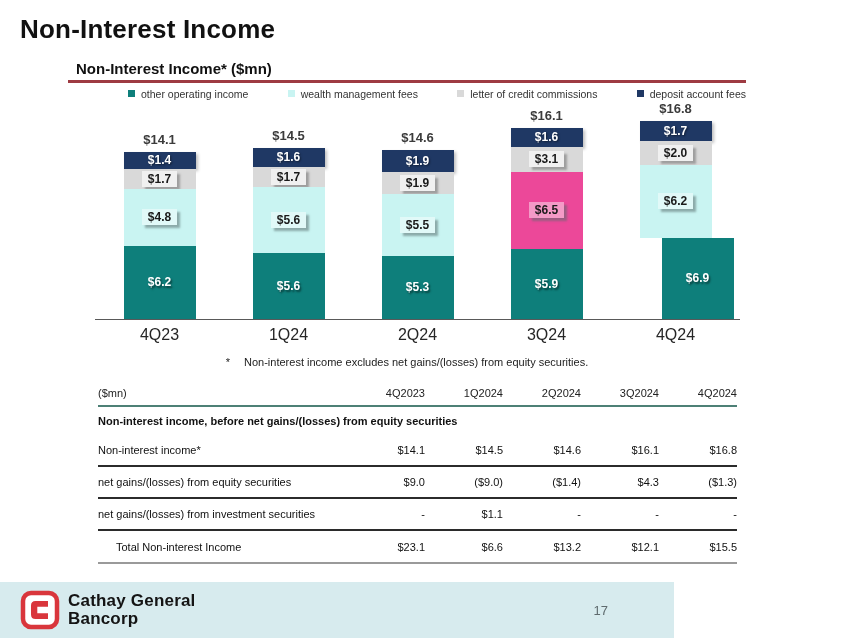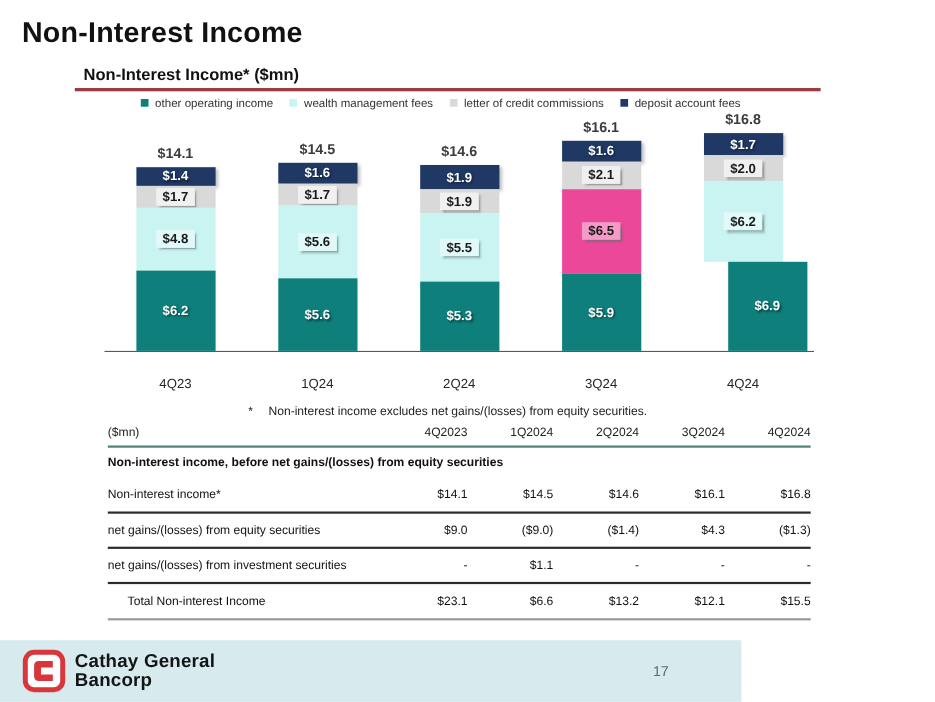--- a/index.html
+++ b/index.html
@@ -6,38 +6,38 @@
   html,body { width:850px; height:638px; }
   body { font-family:"Liberation Sans", sans-serif; background:#ffffff; position:relative; overflow:hidden; }
   .slide { position:absolute; inset:0; background:#ffffff; }
 
   .main-title { position:absolute; left:20px; top:14px; font-size:26px; font-weight:bold; color:#111111; letter-spacing:0.2px; }
 
   .chart-block { position:absolute; left:68px; top:60px; width:678px; }
   .chart-title { font-size:15px; font-weight:bold; color:#111111; padding-left:8px; }
   .red-rule { margin-top:3px; height:2.5px; background:#9e3b42; width:100%; }
 
-  .legend { display:flex; justify-content:flex-start; gap:15px; margin-top:5px; margin-left:60px; }
+  .legend { display:flex; justify-content:space-between; gap:15px; margin-top:5px; margin-left:60px; }
   .legend-item { display:flex; align-items:center; gap:6px; font-size:10.5px; color:#333333; }
   .legend-swatch { width:7px; height:7px; display:inline-block; }
 
   .plot-wrap { margin-left:27px; width:645px; margin-top:2px; }
   .plot { display:flex; height:218px; border-bottom:1.5px solid #595959; align-items:flex-end; }
   .bar-slot { width:129px; display:flex; flex-direction:column; align-items:center; justify-content:flex-end; }
   .bar-total { font-size:13px; font-weight:bold; color:#3c3c3c; margin-bottom:5px; }
   .bar-seg { width:72px; position:relative; display:flex; align-items:center; justify-content:center; }
   .seg-label { font-size:12px; font-weight:bold; line-height:1; white-space:nowrap; }
   .seg-label-0 { color:#ffffff; text-shadow:1.5px 1.5px 2px rgba(0,0,0,0.5); }
   .seg-label-1 { color:#1a1a1a; background:rgba(255,255,255,0.45); padding:2px 6px; box-shadow:2.5px 2.5px 2px rgba(90,110,110,0.55); }
   .seg-label-2 { color:#1a1a1a; background:rgba(255,255,255,0.6); padding:2px 6px; box-shadow:2.5px 2.5px 2px rgba(100,100,100,0.5); }
   .seg-label-3 { color:#ffffff; text-shadow:1px 1px 2px rgba(0,0,0,0.5); }
   .seg-top { box-shadow:2px 2px 3px rgba(0,0,0,0.25); }
 
   .x-axis { display:flex; }
-  .cat-label { width:129px; text-align:center; font-size:12px; color:#262626; padding-top:6px;margin-top:16px; }
+  .cat-label { width:129px; text-align:center; font-size:16px; color:#262626; padding-top:6px; }
 
   .footnote { margin-top:12px; text-align:center; font-size:11px; color:#222222; }
   .footnote .star { margin-right:14px; }
 
   .data-table { position:absolute; left:98px; top:381px; width:639px; font-size:11px; color:#111111; }
   .t-row { display:flex; align-items:center; }
   .t-label { flex:1; text-align:left; }
   .t-cell { width:78px; text-align:right; }
   .t-head { height:26px; border-bottom:2px solid #4d8076; color:#222222; }
   .t-section { height:28px; font-weight:bold; }
@@ -126,21 +126,21 @@
             <div class="bar-seg" style="height: 63px; background: rgb(14, 127, 123);">
               <span class="seg-label seg-label-0">$5.3</span>
             </div>
           </div>
           <div class="bar-slot">
             <div class="bar-total">$16.1</div>
             <div class="bar-seg seg-top" style="height: 19px; background: rgb(31, 56, 100);">
               <span class="seg-label seg-label-3">$1.6</span>
             </div>
             <div class="bar-seg" style="height: 25px; background: rgb(217, 217, 217);">
-              <span class="seg-label seg-label-2">$2.1</span>
+              <span class="seg-label seg-label-2">$3.1</span>
             </div>
             <div class="bar-seg" style="height: 77px; background: #ec4899;">
               <span class="seg-label seg-label-1">$6.5</span>
             </div>
             <div class="bar-seg" style="height: 70px; background: rgb(14, 127, 123);">
               <span class="seg-label seg-label-0">$5.9</span>
             </div>
           </div>
           <div class="bar-slot">
             <div class="bar-total">$16.8</div>

